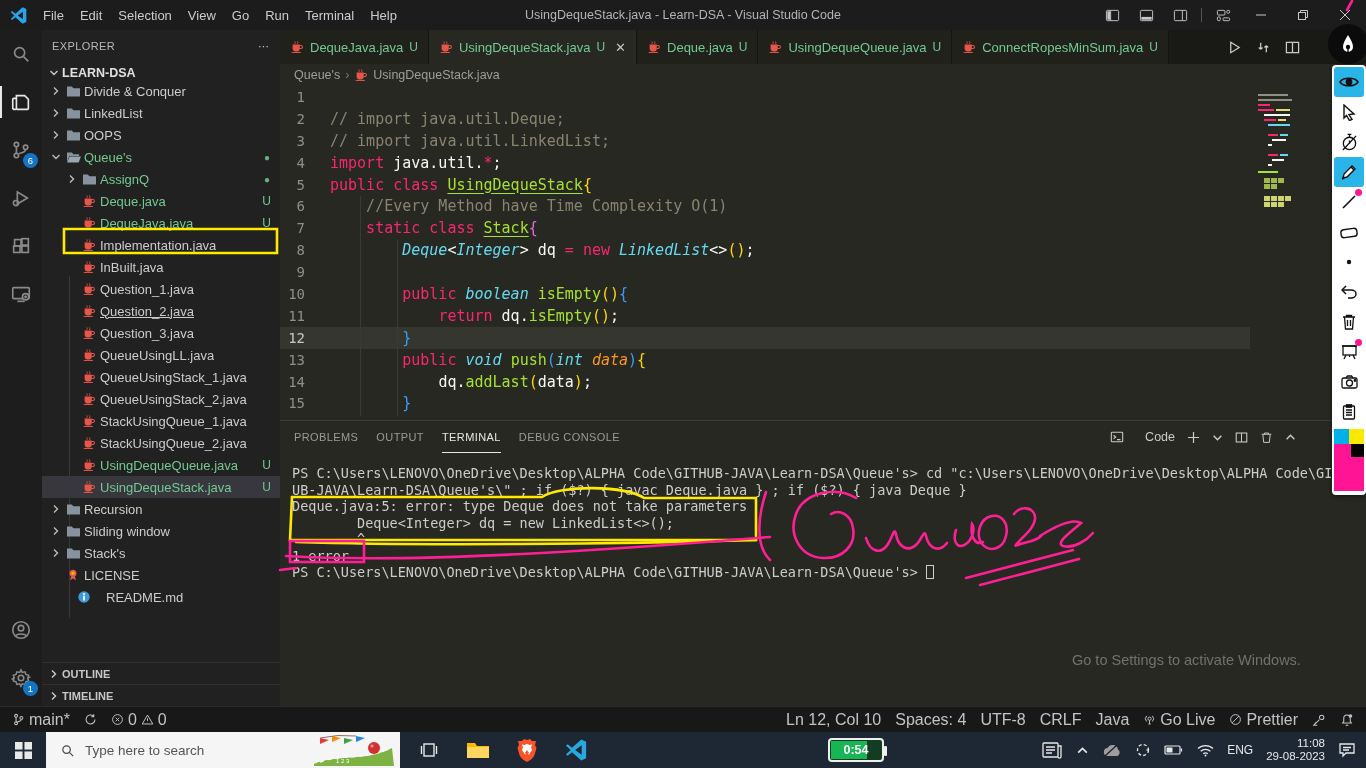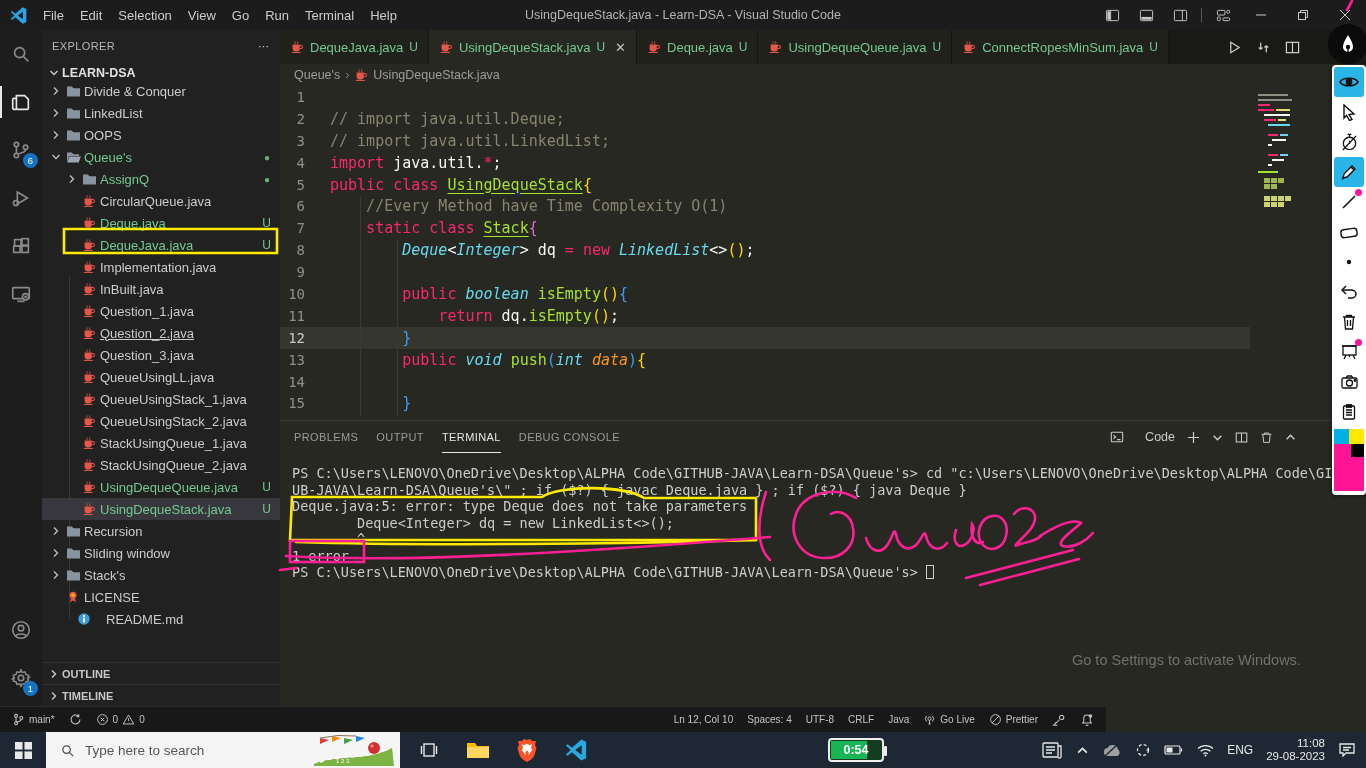--- a/index.html
+++ b/index.html
@@ -66,21 +66,21 @@
   
   #panel{position:absolute;left:280px;top:420px;width:1086px;height:286px;background:#272822;border-top:1px solid #3c3c35}
   #panel-head{height:32px;display:flex;align-items:center;padding:0 14px;gap:18px}
   .ptab{font-size:11px;letter-spacing:.4px;color:#9a9a9a;height:32px;display:flex;align-items:center;border-bottom:1px solid transparent}
   .ptab.active{color:#e7e7e7;border-bottom:1px solid #e7e7e7}
   #panel-actions{margin-left:auto;display:flex;align-items:center;gap:12px;color:#cccccc;font-size:12.5px;padding-right:56px}
   #term{padding:12px 0 0 12px;font-family:"DejaVu Sans Mono",monospace;font-size:13.5px;line-height:16.5px;color:#cccccc}
   #term pre{font-family:inherit;white-space:pre}
   .tcursor{display:inline-block;width:8px;height:14px;border:1px solid #cccccc;vertical-align:-2px}
   
-  #statusbar{position:absolute;left:0;top:706px;width:1106px;height:26px;background:#181818;border-top:1px solid #2b2b2b;display:flex;align-items:center;color:#c3c3c3;font-size:10px;z-index:20}
+  #statusbar{position:absolute;left:0;top:706px;width:1366px;height:26px;background:#181818;border-top:1px solid #2b2b2b;display:flex;align-items:center;color:#c3c3c3;font-size:16px;z-index:20}
   .sb-item{display:flex;align-items:center;gap:4px;padding:0 7px;height:26px}
   #sb-right{margin-left:auto;display:flex;align-items:center}
   
   #taskbar{position:absolute;left:0;top:732px;width:1366px;height:36px;background:#1d2834;display:flex;align-items:center;color:#e8e8e8;z-index:30}
   #tb-start{width:46px;height:36px;display:flex;align-items:center;justify-content:center}
   #tb-search{width:354px;height:36px;background:#f5f5f5;display:flex;align-items:center;color:#555;font-size:13.5px;gap:10px;padding-left:14px;position:relative}
   #tb-search .doodle{position:absolute;right:6px;top:2px}
   .tb-icon{width:49px;height:36px;display:flex;align-items:center;justify-content:center}
   #tb-timer{position:absolute;left:828px;top:6px;width:56px;height:24px;border:2px solid #efefef;border-radius:4px;background:#123d20;display:flex;align-items:center;justify-content:center}
   #tb-timer::after{content:"";position:absolute;right:-5px;top:6px;width:3px;height:10px;background:#efefef;border-radius:1px}
@@ -316,32 +316,20 @@
         <div class="trow" style="padding-left: 22px;">
           <span class="tspace"></span>
           <span class="ticon">
             <svg width="14" height="14" viewBox="0 0 16 16">
               <path fill="#e8564a" d="M3 5.2h8.2v4.6a3.2 3.2 0 0 1-3.2 3.2H6.2A3.2 3.2 0 0 1 3 9.8z"></path>
               <path fill="none" stroke="#e8564a" stroke-width="1.2" d="M11.2 6.2h1.3a1.7 1.7 0 0 1 0 3.4h-1.3"></path>
               <path fill="#e8564a" d="M2 13.6h10.4v1.2H2z"></path>
               <path fill="none" stroke="#e8564a" stroke-width="1" d="M5.6 1.6q.9 1.4 0 2.8M8.6 1.6q.9 1.4 0 2.8"></path>
             </svg>
           </span>
-          <span class="tlabel">CircularQueue.java</span>
-        </div>
-        <div class="trow" style="padding-left: 22px;">
-          <span class="tspace"></span>
-          <span class="ticon">
-            <svg width="14" height="14" viewBox="0 0 16 16">
-              <path fill="#e8564a" d="M3 5.2h8.2v4.6a3.2 3.2 0 0 1-3.2 3.2H6.2A3.2 3.2 0 0 1 3 9.8z"></path>
-              <path fill="none" stroke="#e8564a" stroke-width="1.2" d="M11.2 6.2h1.3a1.7 1.7 0 0 1 0 3.4h-1.3"></path>
-              <path fill="#e8564a" d="M2 13.6h10.4v1.2H2z"></path>
-              <path fill="none" stroke="#e8564a" stroke-width="1" d="M5.6 1.6q.9 1.4 0 2.8M8.6 1.6q.9 1.4 0 2.8"></path>
-            </svg>
-          </span>
           <span class="tlabel green">Deque.java</span>
           <span class="tbadge">U</span>
         </div>
         <div class="trow" style="padding-left: 22px;">
           <span class="tspace"></span>
           <span class="ticon">
             <svg width="14" height="14" viewBox="0 0 16 16">
               <path fill="#e8564a" d="M3 5.2h8.2v4.6a3.2 3.2 0 0 1-3.2 3.2H6.2A3.2 3.2 0 0 1 3 9.8z"></path>
               <path fill="none" stroke="#e8564a" stroke-width="1.2" d="M11.2 6.2h1.3a1.7 1.7 0 0 1 0 3.4h-1.3"></path>
               <path fill="#e8564a" d="M2 13.6h10.4v1.2H2z"></path>
@@ -725,20 +713,21 @@
         <div class="code-row cur">
           <span class="ln">12</span>
           <span class="code-text"><span class="fg">        </span><span class="b3">}</span></span>
         </div>
         <div class="code-row">
           <span class="ln">13</span>
           <span class="code-text"><span class="fg">        </span><span class="kw">public </span><span class="ty">void </span><span class="fn">push</span><span class="b3">(</span><span class="ty">int </span><span class="pm">data</span><span class="b3">)</span><span class="b1">{</span></span>
         </div>
         <div class="code-row">
           <span class="ln">14</span>
+          <span class="code-text"><span class="fg">            </span><span class="fg">dq.</span><span class="fn">addLast</span><span class="b1">(</span><span class="fg">data</span><span class="b1">)</span><span class="fg">;</span></span>
         </div>
         <div class="code-row">
           <span class="ln">15</span>
           <span class="code-text"><span class="fg">        </span><span class="b3">}</span></span>
         </div>
       </div>
     <div class="iguide" style="left:80px;top:110px;height:220px"></div>
     <div class="iguide" style="left:117px;top:154px;height:176px"></div>
     <div id="minimap">
       <svg width="58" height="140" viewBox="0 0 58 140">

